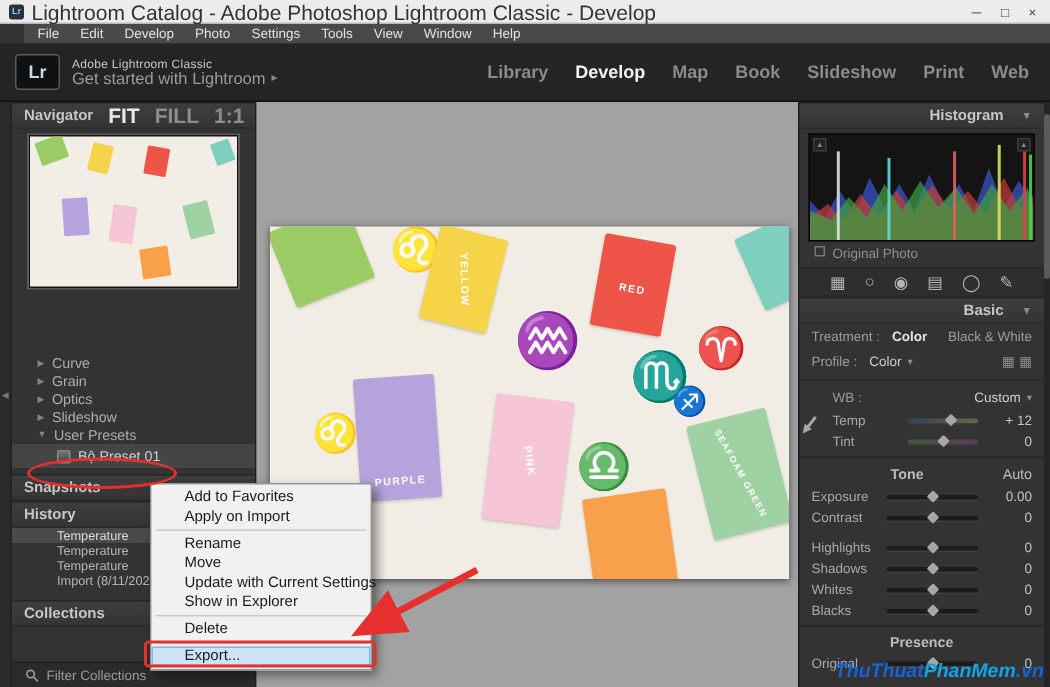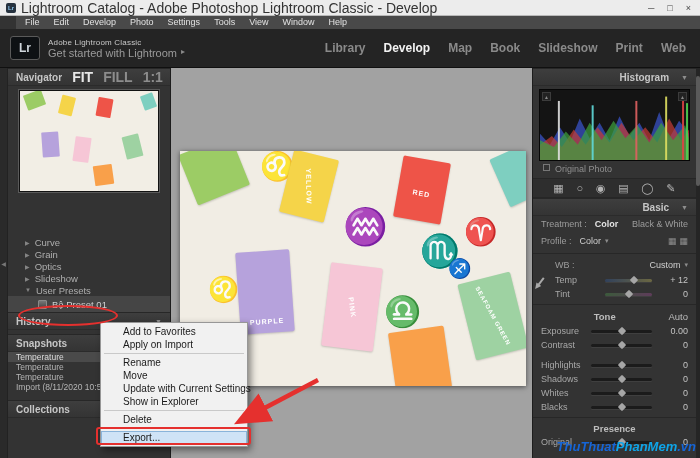--- a/index.html
+++ b/index.html
@@ -40,21 +40,21 @@
   .panel-hdr .tri{margin-left:auto;font-size:7px;color:#8d8d8d}
   .zopt{font-size:14px;font-weight:bold;color:#8d8d8d;margin-left:5px}
   .zopt.active{color:#e8e8e8}
   .nav-preview{flex:none;margin:4px 11px 4px 11px;height:102px;background:#f2eee5;border:1px solid #121212;box-shadow:0 0 0 1px #5a5a5a;position:relative;overflow:hidden}
   .mini{position:absolute;border-radius:1px}
   .lp-spacer{flex:none;height:40px}
   .group-row{flex:none;height:12px;display:flex;align-items:center;gap:5px;padding-left:17px;font-size:9.5px;color:#aeaeae}
   .group-row .tri{font-size:6px;color:#848484}
   .preset-row{flex:none;height:16px;display:flex;align-items:center;gap:5px;padding-left:30px;font-size:9.5px;color:#cfcfcf;background:#454545}
   .preset-icon{width:9px;height:9px;border:1px solid #8a8a8a;border-radius:1px;background:linear-gradient(#777,#444);flex:none}
-  .hist-row{flex:none;height:10px;display:flex;align-items:center;padding-left:8px;font-size:8.5px;color:#b5b5b5;white-space:nowrap;overflow:hidden}
+  .hist-row{flex:none;height:10px;display:flex;align-items:center;padding-left:30px;font-size:8.5px;color:#b5b5b5;white-space:nowrap;overflow:hidden}
   .hist-row.sel{background:#4a4a4a;color:#dcdcdc}
   .filter-row{margin-top:auto;flex:none;height:17px;background:#2b2b2b;border-top:1px solid #222;display:flex;align-items:center;gap:5px;padding:0 9px;font-size:9px;color:#9a9a9a}
 
   
   .canvas{position:absolute;left:171px;top:0;width:361px;height:390px;background:#a2a2a2;overflow:hidden}
   .photo{position:absolute;left:9px;top:83px;width:346px;height:235px;background:#f1ede4;box-shadow:0 1px 5px rgba(0,0,0,.55);overflow:hidden}
   .card{position:absolute;border-radius:2px;display:flex;align-items:flex-end;justify-content:center;box-shadow:0 1px 2px rgba(0,0,0,.18)}
   .card-label{font-size:7px;font-weight:bold;letter-spacing:1px;color:#fff;margin-bottom:8px;white-space:nowrap;text-align:center}
   .card-label.vert{transform:rotate(75deg);margin:0;align-self:center}
   .zsym{position:absolute;font-weight:bold;line-height:1}
@@ -193,35 +193,42 @@
             <span>Slideshow</span>
           </div>
         <div class="group-row">
             <span class="tri">▼</span>
             <span>User Presets</span>
           </div>
         <div class="preset-row">
           <span class="preset-icon"></span>
           <span>Bộ Preset 01</span>
         </div>
+        <div class="panel-hdr" style="margin-top:4px">
+          <span>Snapshots</span>
+          <span class="tri">◀</span>
+        </div>
         <div class="panel-hdr">
           <span>History</span>
           <span class="tri">▼</span>
-        </div>
-        <div class="panel-hdr" style="margin-top:4px">
-          <span>Snapshots</span>
-          <span class="tri">◀</span>
         </div>
         <div class="hist-row sel">Temperature</div>
         <div class="hist-row">Temperature</div>
         <div class="hist-row">Temperature</div>
         <div class="hist-row">Import (8/11/2020 10:5...</div>
         <div class="panel-hdr" style="margin-top:8px">
           <span>Collections</span>
           <span class="tri">◀</span>
+        </div>
+        <div class="filter-row">
+          <svg width="9" height="9">
+              <circle cx="3.4" cy="3.4" r="2.5" stroke="#999" fill="none" stroke-width="1.1"></circle>
+              <line x1="5.4" y1="5.4" x2="8.2" y2="8.2" stroke="#999" stroke-width="1.1"></line>
+            </svg>
+          <span>Filter Collections</span>
         </div>
       </div>
     </aside>
 
     <section class="canvas">
       <div class="photo">
         <div class="card" style="left:6px;top:-8px;width:56px;height:54px;background:#9ccc65;transform:rotate(-22deg)"></div>
         <span class="zsym" style="left:80px;top:2px;font-size:28px;color:#f0c236">♌</span>
         <div class="card" style="left:106px;top:3px;width:46px;height:64px;background:#f5d449;transform:rotate(14deg)">
           <span class="card-label vert">YELLOW</span>

